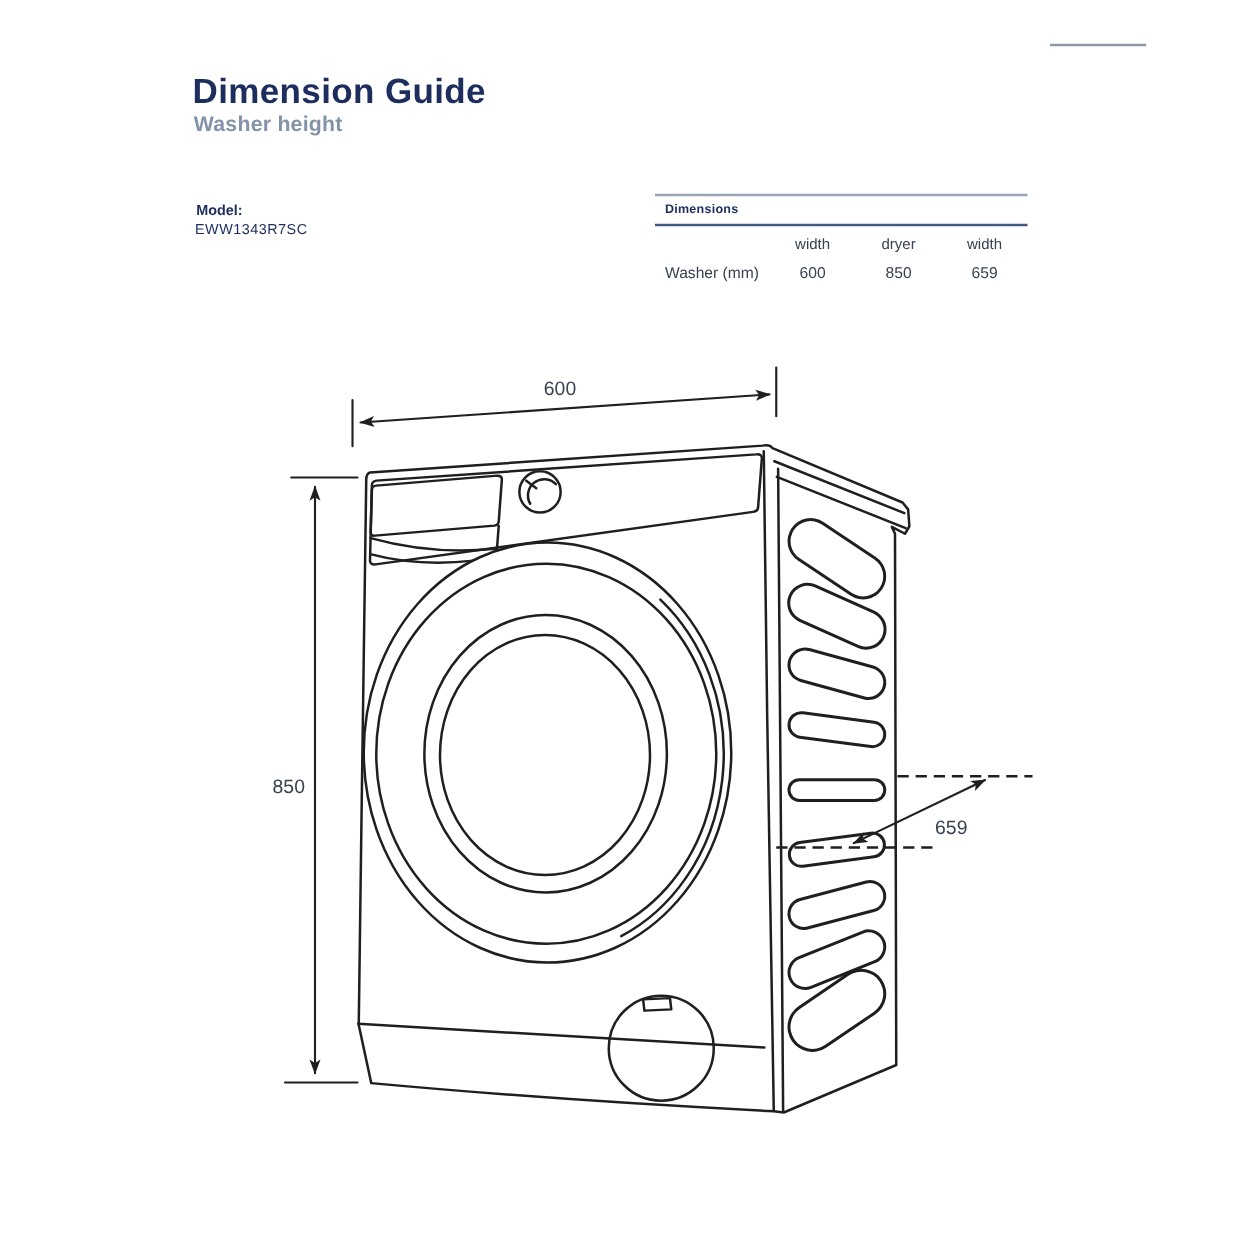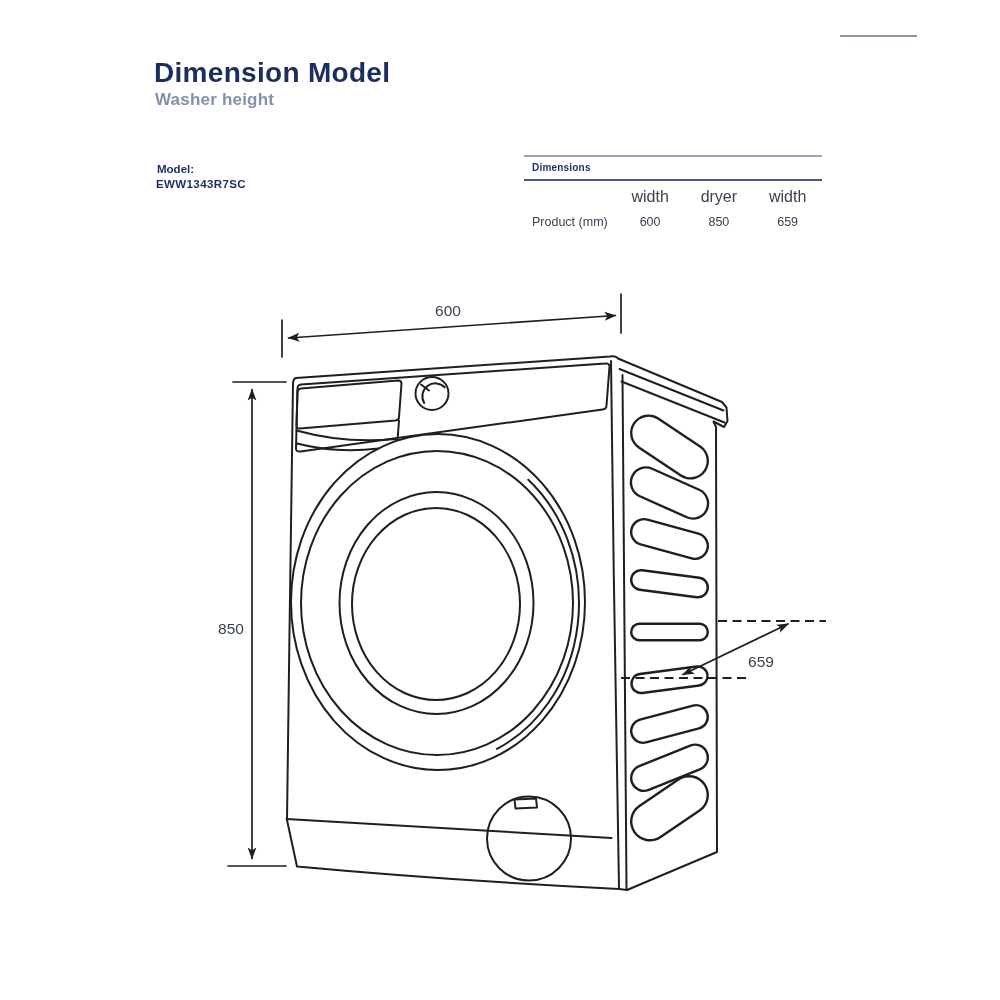--- a/index.html
+++ b/index.html
@@ -12,28 +12,28 @@
   .abs{position:absolute;}
   .page-title{left:154px;top:57px;font-size:28px;font-weight:700;
               color:var(--navy);letter-spacing:.3px;}
   .page-subtitle{left:155px;top:90px;font-size:17px;font-weight:600;
                  color:var(--subtitle-gray);letter-spacing:.2px;}
   .corner-line{left:840px;top:35px;width:77px;height:0;
                border-top:2.5px solid #8f96a8;}
   .model-label{left:157px;top:163px;font-size:11.5px;font-weight:700;
                color:var(--navy);}
   .model-value{left:156px;top:178px;font-size:11.5px;color:var(--navy);
-               letter-spacing:.4px;font-weight:bold;}
+               letter-spacing:.4px;}
   .dim-table{left:524px;top:155px;width:298px;}
   .rule-top{border-top:2px solid var(--rule-light);}
   .rule-mid{border-top:2px solid var(--rule-dark);}
   .t-title{font-size:10px;font-weight:700;color:var(--navy);
            margin:5px 0 6px 8px;letter-spacing:.2px;}
   .t-row{display:flex;align-items:baseline;}
-  .t-head{margin-top:7px;font-size:16px;color:var(--text-dark);}
+  .t-head{margin-top:7px;font-size:12px;color:var(--text-dark);}
   .t-vals{margin-top:9px;font-size:12.5px;color:var(--text-dark);}
   .t-label{width:92px;padding-left:8px;box-sizing:border-box;text-align:left;}
   .t-cell{width:69px;text-align:center;}
   svg.diagram{position:absolute;left:0;top:0;}
   .ln{fill:none;stroke:var(--line-black);stroke-width:2;
       stroke-linecap:round;stroke-linejoin:round;}
   .fw{fill:#fff;}
   .dim{fill:none;stroke:var(--line-black);stroke-width:1.7;stroke-linecap:round;}
   .dash{fill:none;stroke:var(--line-black);stroke-width:2;stroke-dasharray:9 5.5;}
   .slot-o{fill:none;stroke:var(--line-black);stroke-linecap:round;}
@@ -41,38 +41,38 @@
   .dim-label{font-family:"Liberation Sans",sans-serif;font-size:15.5px;
              fill:var(--text-dark);}
 </style>
 </head>
 <body>
 
 <div style="width:1000px;height:1000px;position:relative;">
 
   <div class="abs corner-line"></div>
 
-  <div class="abs page-title">Dimension Model</div>
+  <div class="abs page-title">Dimension Guide</div>
   <div class="abs page-subtitle">Washer height</div>
 
   <div class="abs model-label">Model:</div>
   <div class="abs model-value">EWW1343R7SC</div>
 
   <div class="abs dim-table">
     <div class="rule-top"></div>
     <div class="t-title">Dimensions</div>
     <div class="rule-mid"></div>
     <div class="t-row t-head">
       <div class="t-label"></div>
       <div class="t-cell">width</div>
       <div class="t-cell">dryer</div>
       <div class="t-cell">width</div>
     </div>
     <div class="t-row t-vals">
-      <div class="t-label">Product (mm)</div>
+      <div class="t-label">Washer (mm)</div>
       <div class="t-cell">600</div>
       <div class="t-cell">850</div>
       <div class="t-cell">659</div>
     </div>
   </div>
 
   <svg class="diagram" width="1000" height="1000" viewBox="0 0 1000 1000">
     <defs>
       <marker id="arrow" viewBox="0 0 12 10" refX="11" refY="5" markerWidth="12" markerHeight="10" markerUnits="userSpaceOnUse" orient="auto-start-reverse">
         <path d="M0,0.6 L12,5 L0,9.4 L2.8,5 Z" style="fill:var(--line-black,#1f1f1f)"></path>

